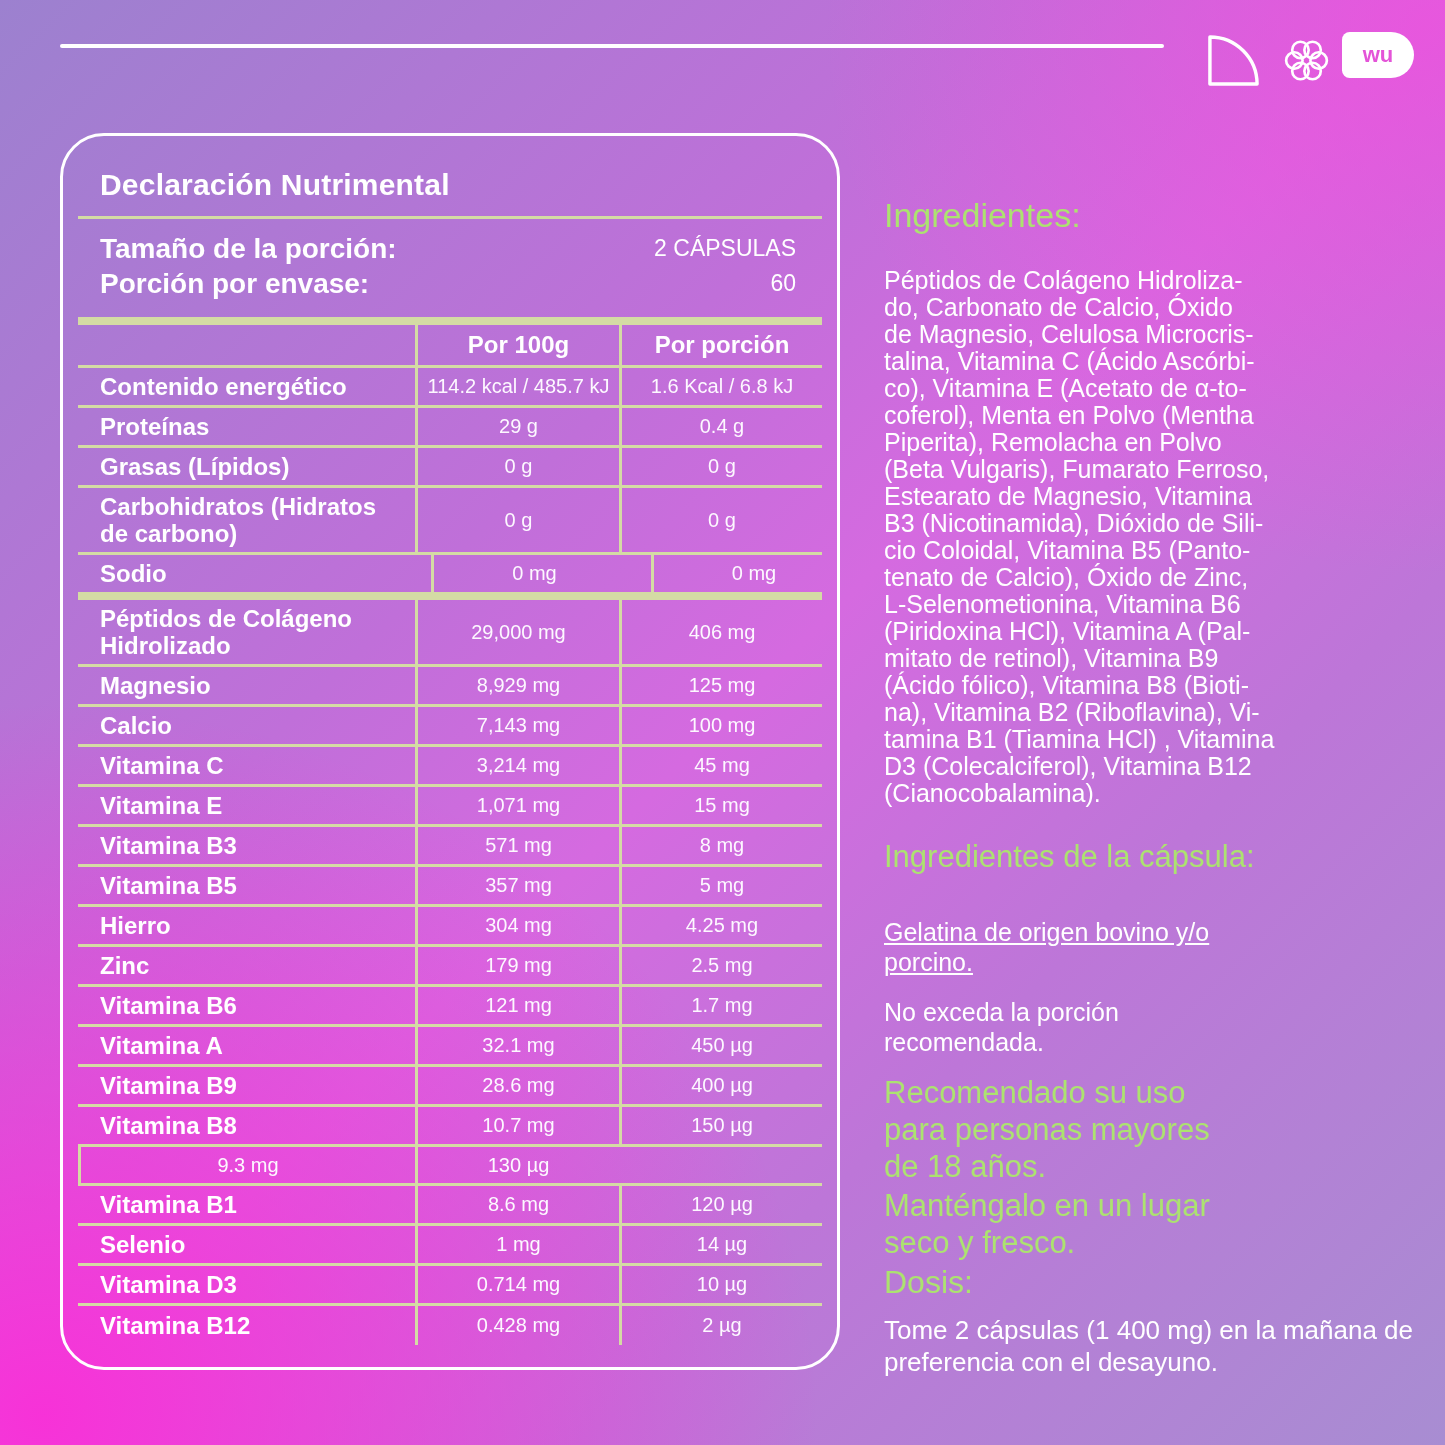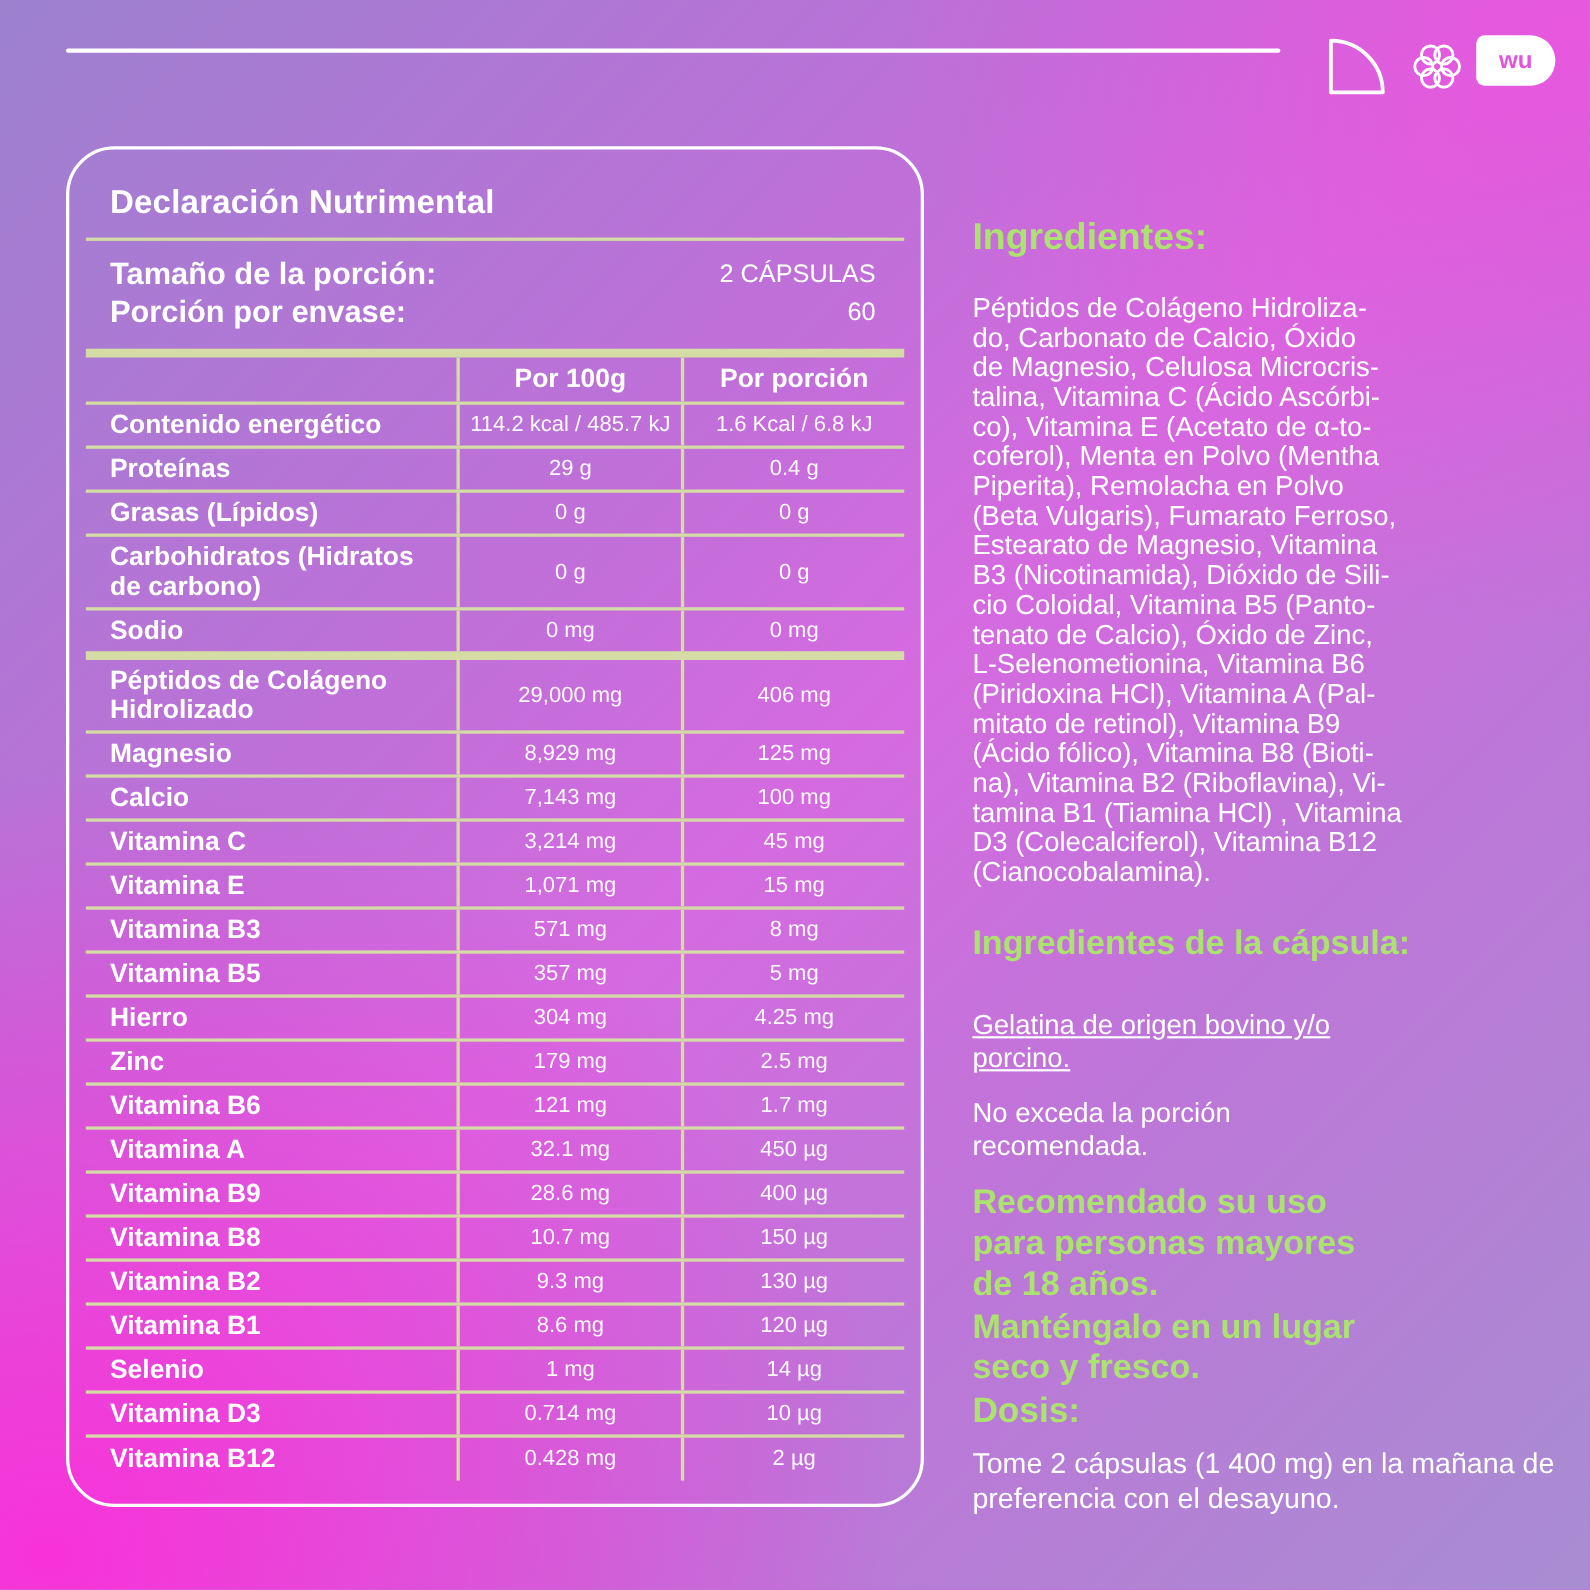--- a/index.html
+++ b/index.html
@@ -36,26 +36,26 @@
   .srow{display:flex;justify-content:space-between;align-items:center;line-height:35px;}
   .slabel{font-size:28px;font-weight:700;}
   .svalue{font-size:23px;font-weight:400;}
   .grid{display:grid;grid-template-columns:337px 204px 203px;}
   .grid-head{height:40px;border-bottom:3px solid #d4dba4;}
   .grid-head .hcell{display:flex;align-items:center;justify-content:center;font-weight:700;font-size:24px;}
   .c2,.c3{border-left:3px solid #d4dba4;}
   .rows .row{min-height:39px;box-sizing:border-box;border-bottom:3px solid #d4dba4;}
   .row .c1{display:flex;align-items:center;padding:5px 10px 5px 22px;font-weight:700;font-size:24px;line-height:27px;}
   .row .c2,.row .c3{display:flex;align-items:center;justify-content:center;font-size:20px;color:#fdf8ff;white-space:nowrap;padding:4px 0;}
-  .rows-basic .row:last-child{border-bottom-width:8px;}
+  .rows-basic .row:last-child{border-bottom-width:8px;gap:16px;}
   .rows-micro .row:last-child{border-bottom:0;}
   
   .right{position:absolute;left:884px;top:0;width:562px;}
   .sec{position:absolute;left:0;color:#ffffff;}
-  .green{color:#ace270;font-weight:700;}
+  .green{color:#ace270;font-weight:400;}
   .ing-title{top:168px;font-size:34px;}
   .ing-text{top:242px;font-size:25px;line-height:27px;white-space:pre-line;}
   .cap-title{top:813px;font-size:31px;}
   .cap-text{top:892px;font-size:25px;line-height:30px;white-space:pre-line;text-decoration:underline;}
   .warn-text{top:972px;font-size:25px;line-height:30px;white-space:pre-line;}
   .reco{top:1043px;font-size:31px;line-height:37px;white-space:pre-line;}
   .storage{top:1156px;font-size:31px;line-height:37px;white-space:pre-line;}
   .dosis-title{top:1237px;font-size:32px;}
   .dose{top:1288px;font-size:26px;line-height:32px;width:560px;}
   .dose b{font-weight:400;margin-top:25px;}
@@ -216,21 +216,20 @@
           <div class="c3">400 µg</div>
         </div>
 
         <div class="grid row">
           <div class="c1">Vitamina B8</div>
           <div class="c2">10.7 mg</div>
           <div class="c3">150 µg</div>
         </div>
 
         <div class="grid row">
-          <div class="c1">Vitamina B2</div>
           <div class="c2">9.3 mg</div>
           <div class="c3">130 µg</div>
         </div>
 
         <div class="grid row">
           <div class="c1">Vitamina B1</div>
           <div class="c2">8.6 mg</div>
           <div class="c3">120 µg</div>
         </div>
 

